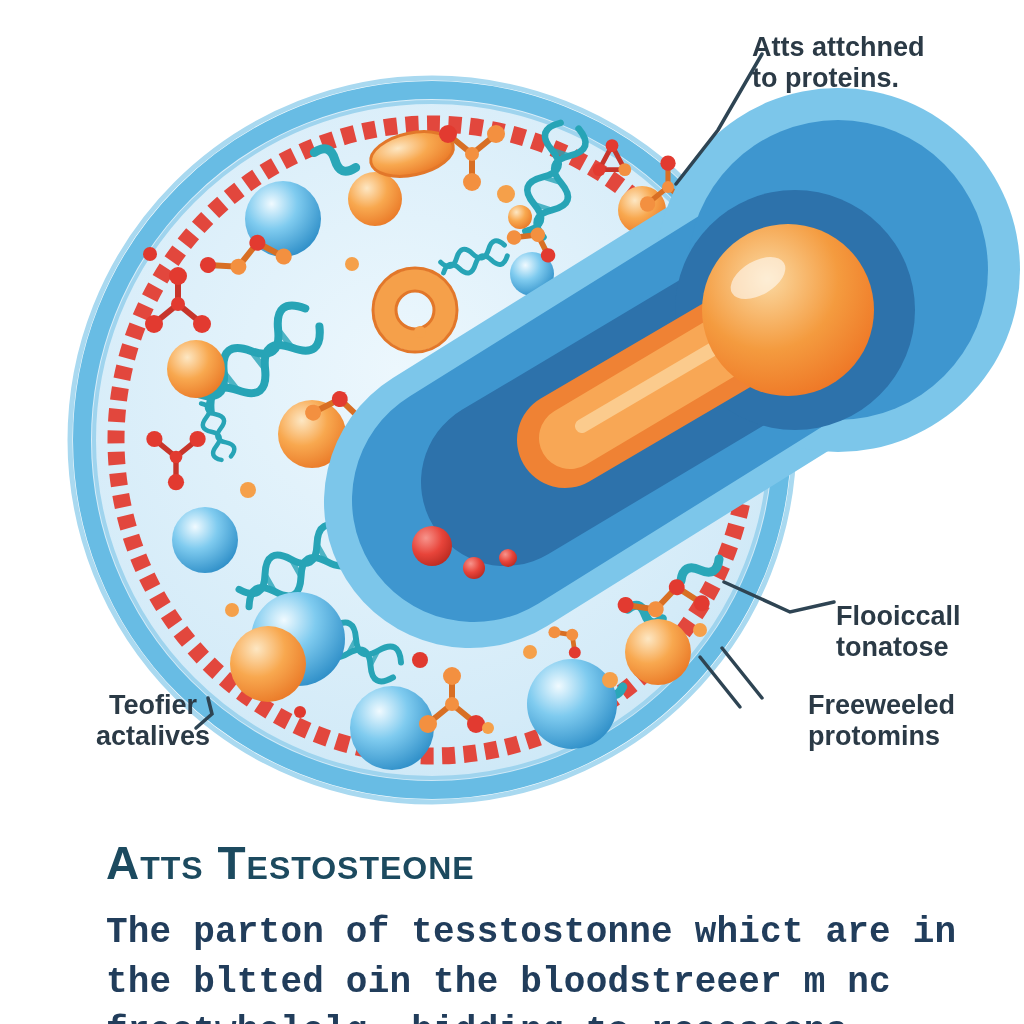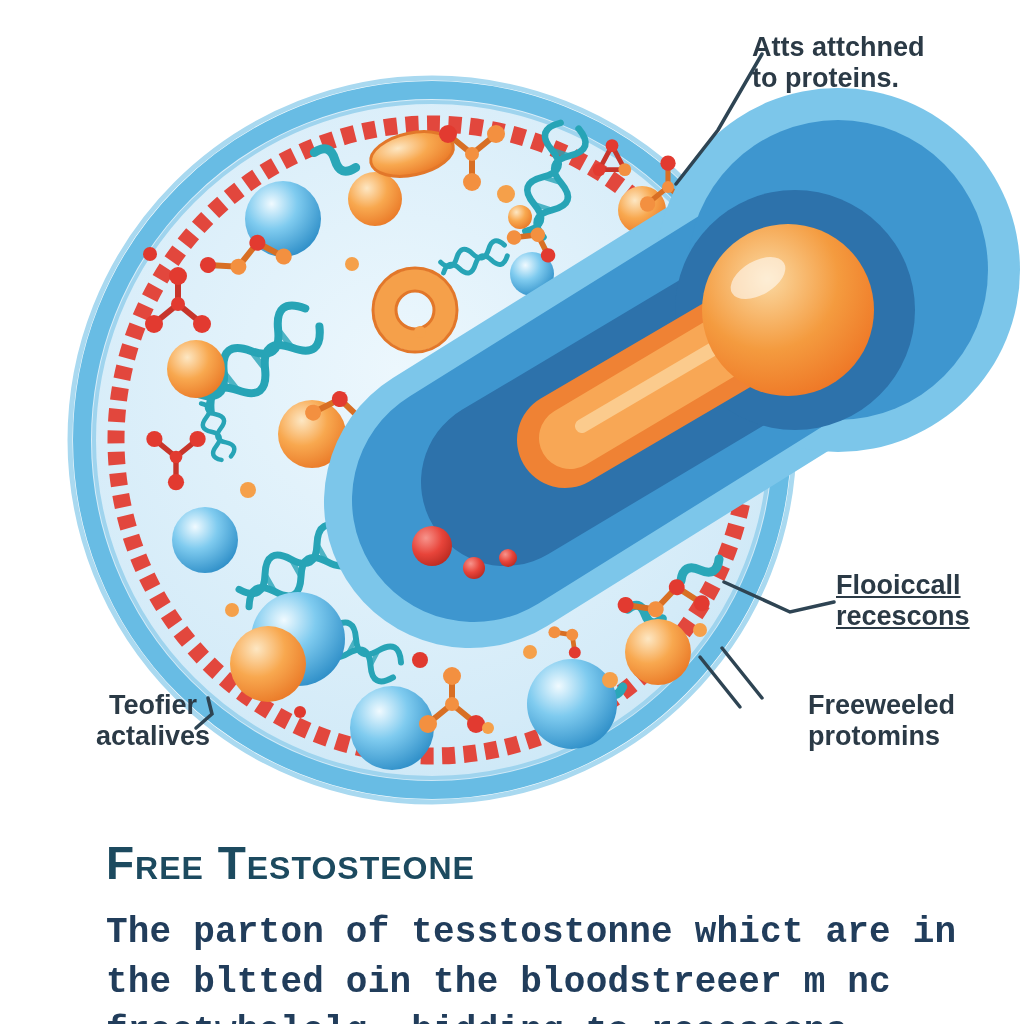--- a/index.html
+++ b/index.html
@@ -290,32 +290,32 @@
     <line x1="722" y1="636" x2="762" y2="686"></line>
     <polyline points="196,716 212,702 208,686"></polyline>
   </g>
 </svg>
 
 <div class="callout" style="left:752px;top:20px;">
   <span>Atts attchned</span>
   <span>to proteins.</span>
 </div>
 
-<div class="callout" style="left:836px;top:558px;text-decoration:underline;">
+<div class="callout" style="left:836px;top:589px;">
   <span>Flooiccall</span>
-  <span>recescons</span>
+  <span>tonatose</span>
 </div>
 
 <div class="callout" style="left:808px;top:678px;">
   <span>Freeweeled</span>
   <span>protomins</span>
 </div>
 
 <div class="callout" style="left:96px;top:678px;text-align:center;">
   <span>Teofier</span>
   <span>actalives</span>
 </div>
 
-<div class="diagram-title">Free Testosteone</div>
+<div class="diagram-title">Atts Testosteone</div>
 
 <div class="diagram-description">The parton of tesstostonne whict are in the bltted oin the bloodstreeer m nc freetwhelelg, bidding to recescons respeons within the the cell, and exevving its effect.</div>
 
 </div>
 
 </body></html>

